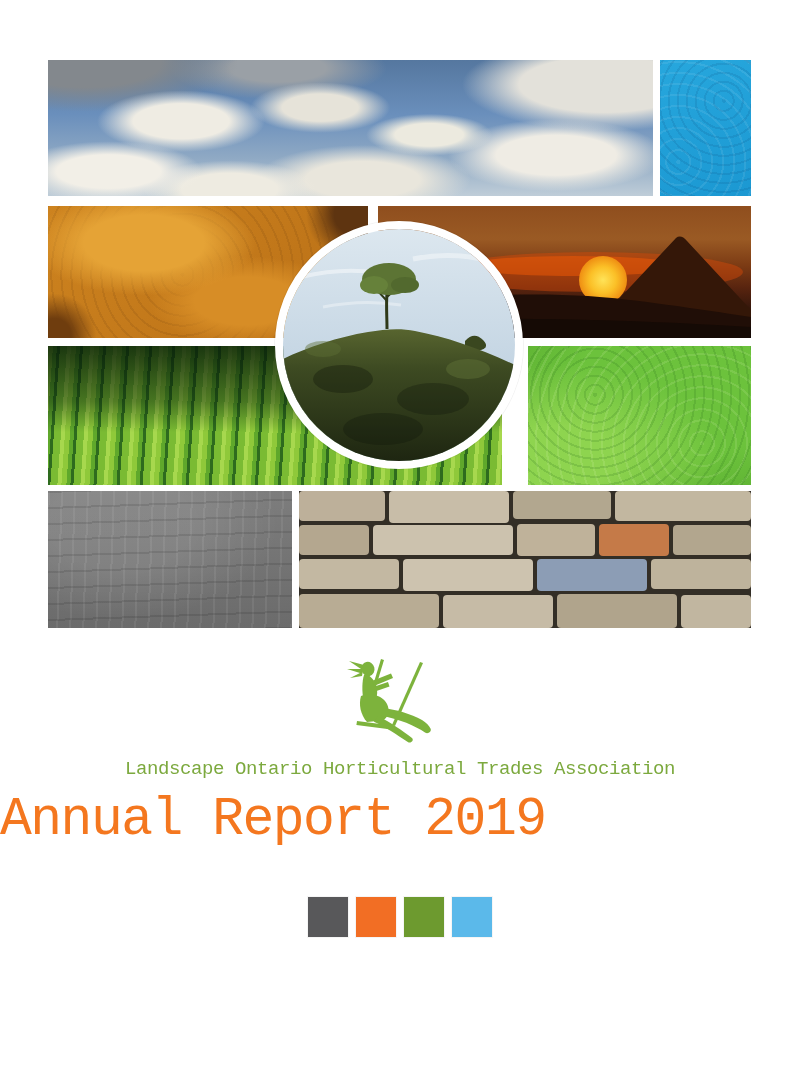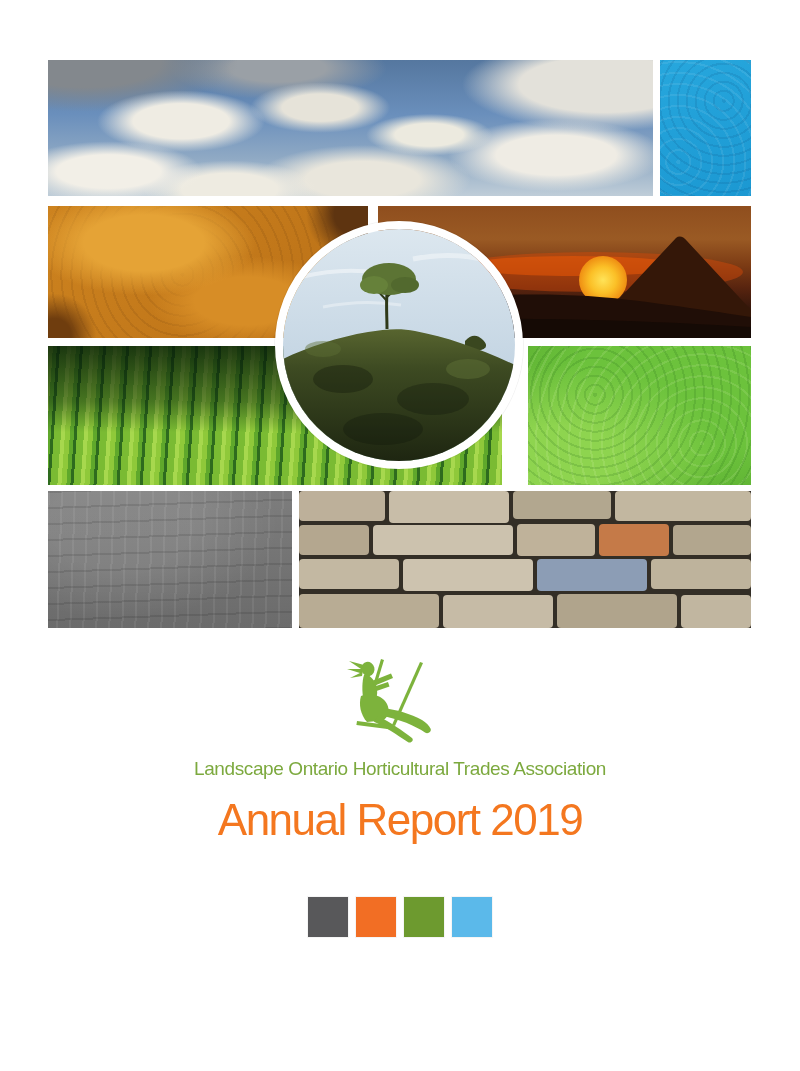--- a/index.html
+++ b/index.html
@@ -1,17 +1,17 @@
 <!DOCTYPE html>
 <html><head>
 <meta charset="utf-8">
 <style>
   html,body{margin:0;padding:0;background:#ffffff;}
   .page{position:relative;width:800px;height:1071px;margin:0 auto;background:#ffffff;
-        font-family:Liberation Sans, sans-serif;overflow:hidden;}
+        font-family:Liberation Mono, monospace;overflow:hidden;}
   .panel{position:absolute;}
 
   
   .clouds{left:48px;top:60px;width:605px;height:136px;
     background:
       radial-gradient(ellipse 130px 42px at 10% 82%, #f2efe7 0 40%, rgba(242,239,231,0) 72%),
       radial-gradient(ellipse 120px 40px at 30% 95%, #eeebe1 0 40%, rgba(238,235,225,0) 72%),
       radial-gradient(ellipse 150px 48px at 52% 88%, #e9e6dc 0 38%, rgba(233,230,220,0) 72%),
       radial-gradient(ellipse 120px 44px at 22% 45%, #efece3 0 40%, rgba(239,236,227,0) 70%),
       radial-gradient(ellipse 100px 36px at 45% 35%, #e6e3d9 0 38%, rgba(230,227,217,0) 70%),
@@ -59,22 +59,22 @@
   .medallion{position:absolute;left:275px;top:221px;width:248px;height:248px;
     box-sizing:border-box;border:8px solid #ffffff;border-radius:50%;overflow:hidden;
     box-shadow:0 0 0 1px rgba(0,0,0,.05);}
 
   
   .logo{position:absolute;left:50%;top:652px;width:140px;height:100px;margin-left:-72px;}
 
   
   .org-line{position:absolute;left:0;right:0;top:758px;text-align:center;
     font-size:19px;letter-spacing:-0.4px;line-height:22px;font-weight:400;}
-  .title{position:absolute;left:0;right:0;top:784px;text-align:center;margin:0;
-    font-size:44px;letter-spacing:-1.5px;line-height:72px;font-weight:400;}
+  .title{position:absolute;left:0;right:0;top:784px;text-align:left;margin:0;
+    font-size:53px;letter-spacing:-1.5px;line-height:72px;font-weight:400;}
 
   
   .swatches{position:absolute;left:0;right:0;top:897px;display:flex;justify-content:center;gap:8px;}
   .swatch{width:40px;height:40px;box-shadow:0 0 0 1px rgba(0,0,0,.04);}
 </style>
 </head>
 <body>
 
 <div class="page">
 

